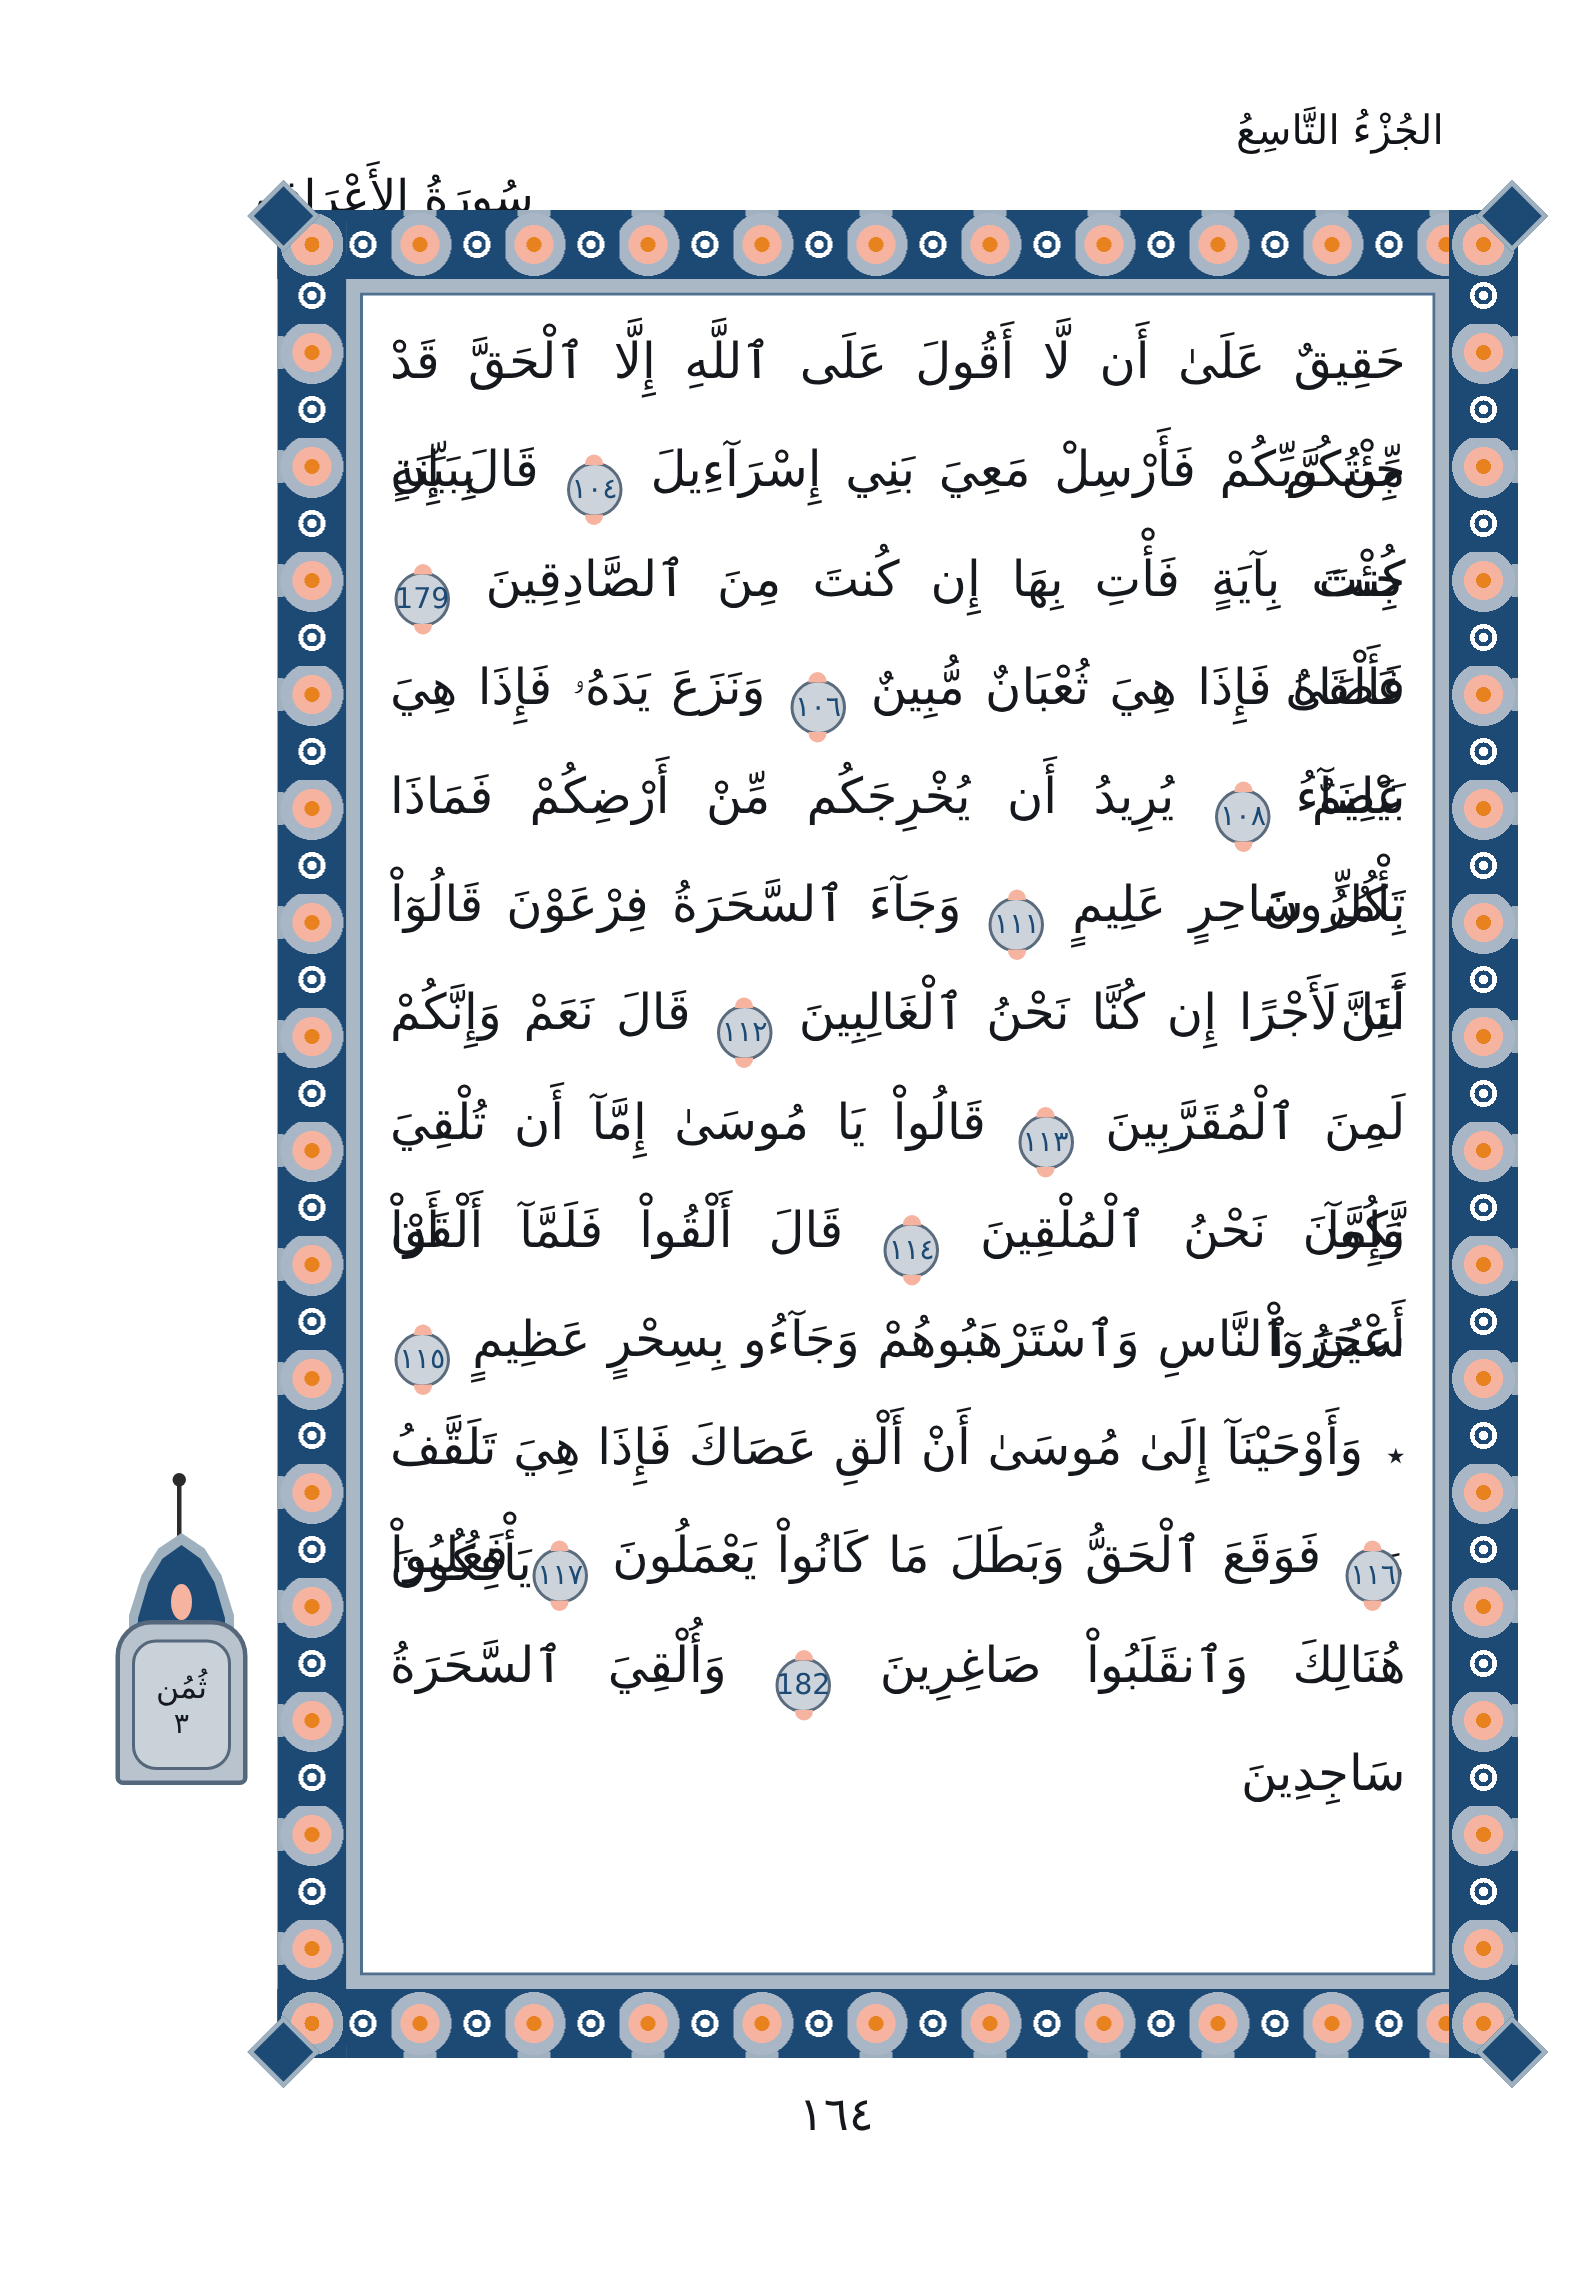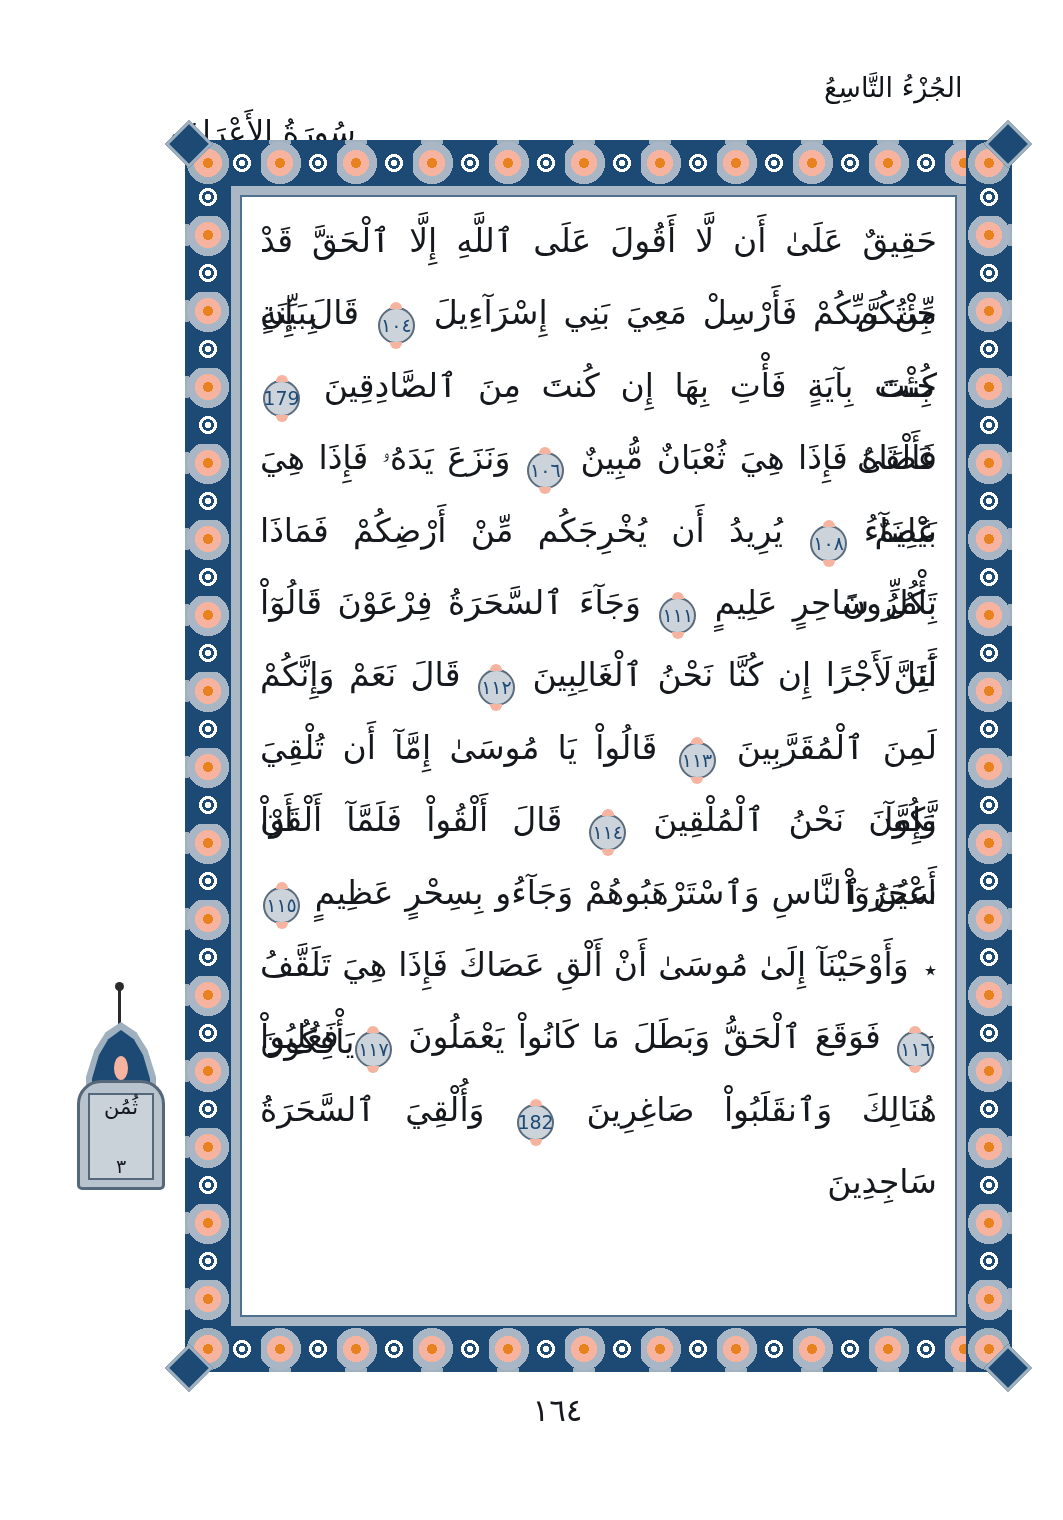--- a/index.html
+++ b/index.html
@@ -71,22 +71,22 @@
   .thumn-stem-dot{position:absolute;left:115px;top:982px;width:9px;height:9px;border-radius:50%;background:#2b2b2b;}
   .thumn-arch-outer{position:absolute;left:86px;top:1022px;width:70px;height:74px;background:#9fb0bf;
     clip-path:polygon(50% 0%,72% 14%,88% 38%,100% 74%,100% 100%,0% 100%,0% 74%,12% 38%,28% 14%);}
   .thumn-arch-inner{position:absolute;left:92px;top:1030px;width:58px;height:66px;background:#1c4a74;
     clip-path:polygon(50% 0%,72% 14%,88% 38%,100% 74%,100% 100%,0% 100%,0% 74%,12% 38%,28% 14%);}
   .thumn-arch-inner::after{content:"";position:absolute;left:22px;top:26px;width:14px;height:24px;
     border-radius:50%;background:#f5b3a0;}
   .thumn-body{position:absolute;left:77px;top:1080px;width:88px;height:110px;background:#b9c3cd;
     border:3px solid #55677a;border-radius:24px 24px 5px 5px;box-sizing:border-box;}
   .thumn-panel{position:absolute;left:8px;top:10px;right:8px;bottom:7px;background:#c9d1d9;
-    border:2px solid #55677a;border-radius:0;display:flex;flex-direction:column;
-    align-items:center;justify-content:space-between;gap:0;}
+    border:2px solid #55677a;border-radius:16px;display:flex;flex-direction:column;
+    align-items:center;justify-content:center;gap:0;}
   .thumn-label{font-size:21px;color:#15181c;line-height:1.2;}
   .thumn-value{font-size:19px;color:#15181c;line-height:1.2;}
   
   .page-number{position:absolute;top:1392px;left:0;right:0;text-align:center;
     font-size:31px;color:#15181c;transform:translateX(26px);}
 </style>
 </head>
 <body>
 
 <div class="page">

